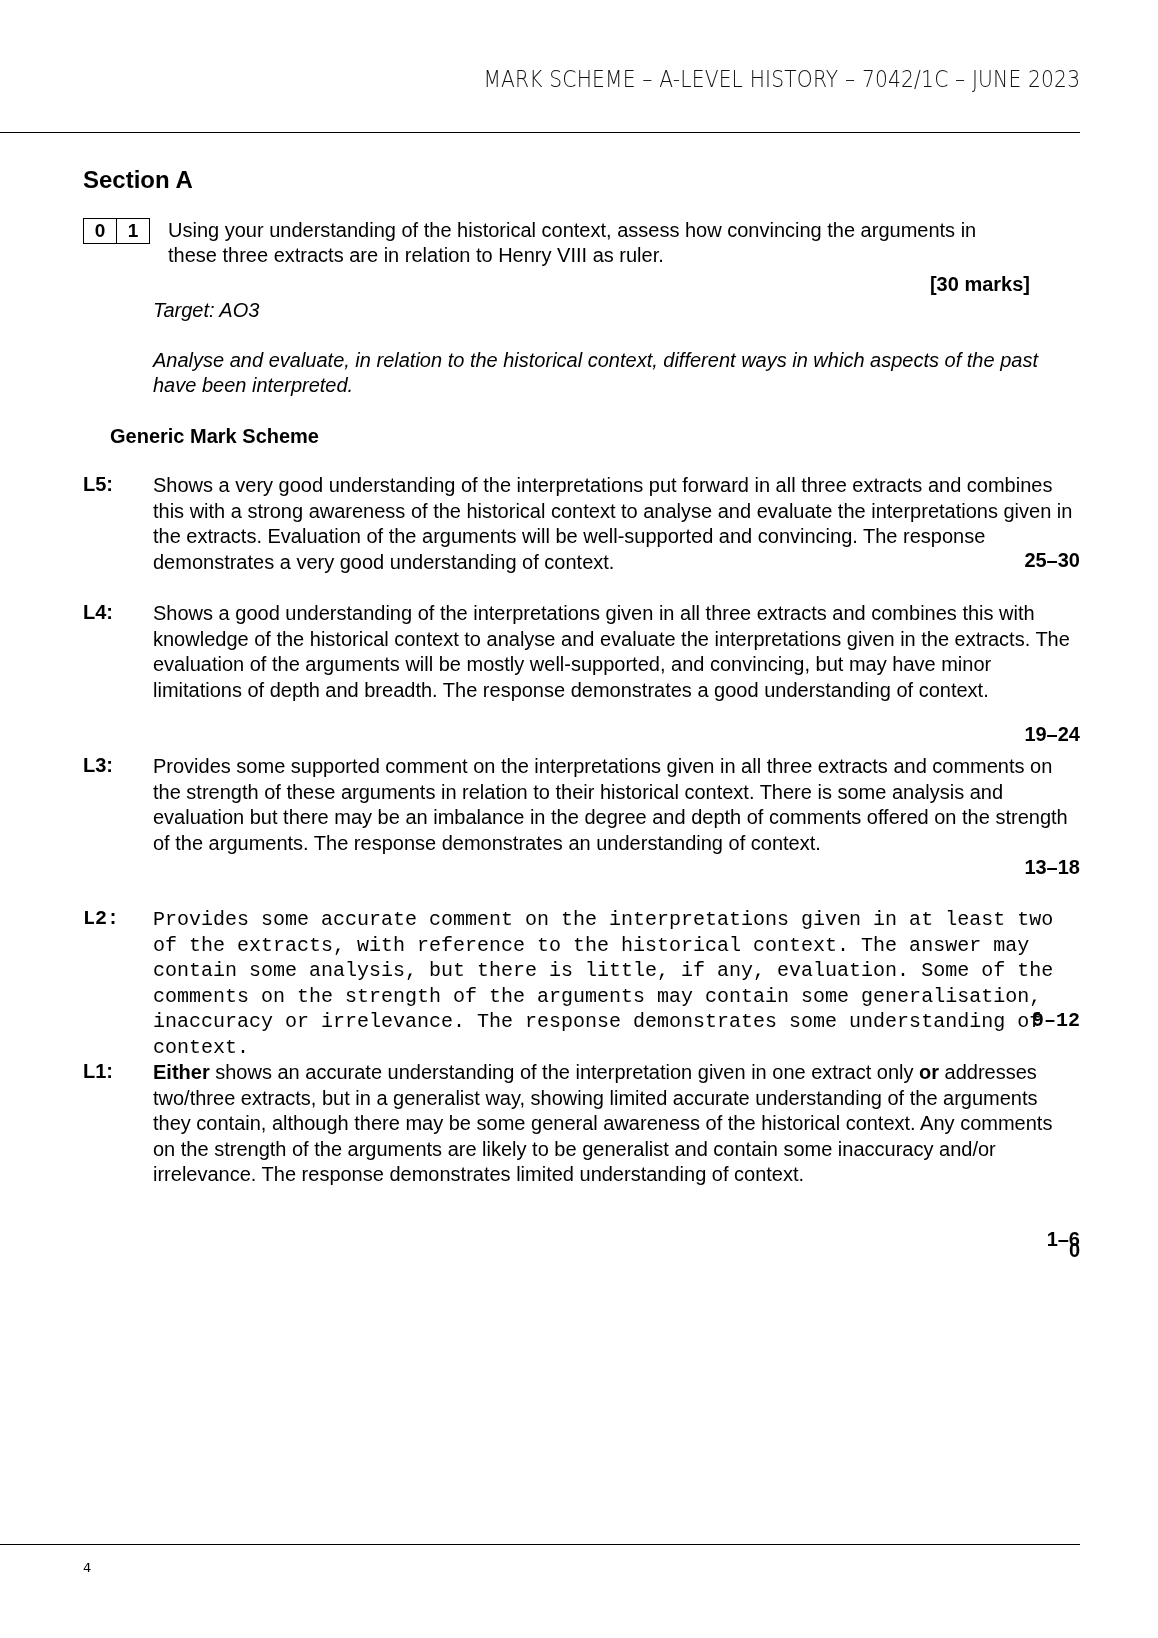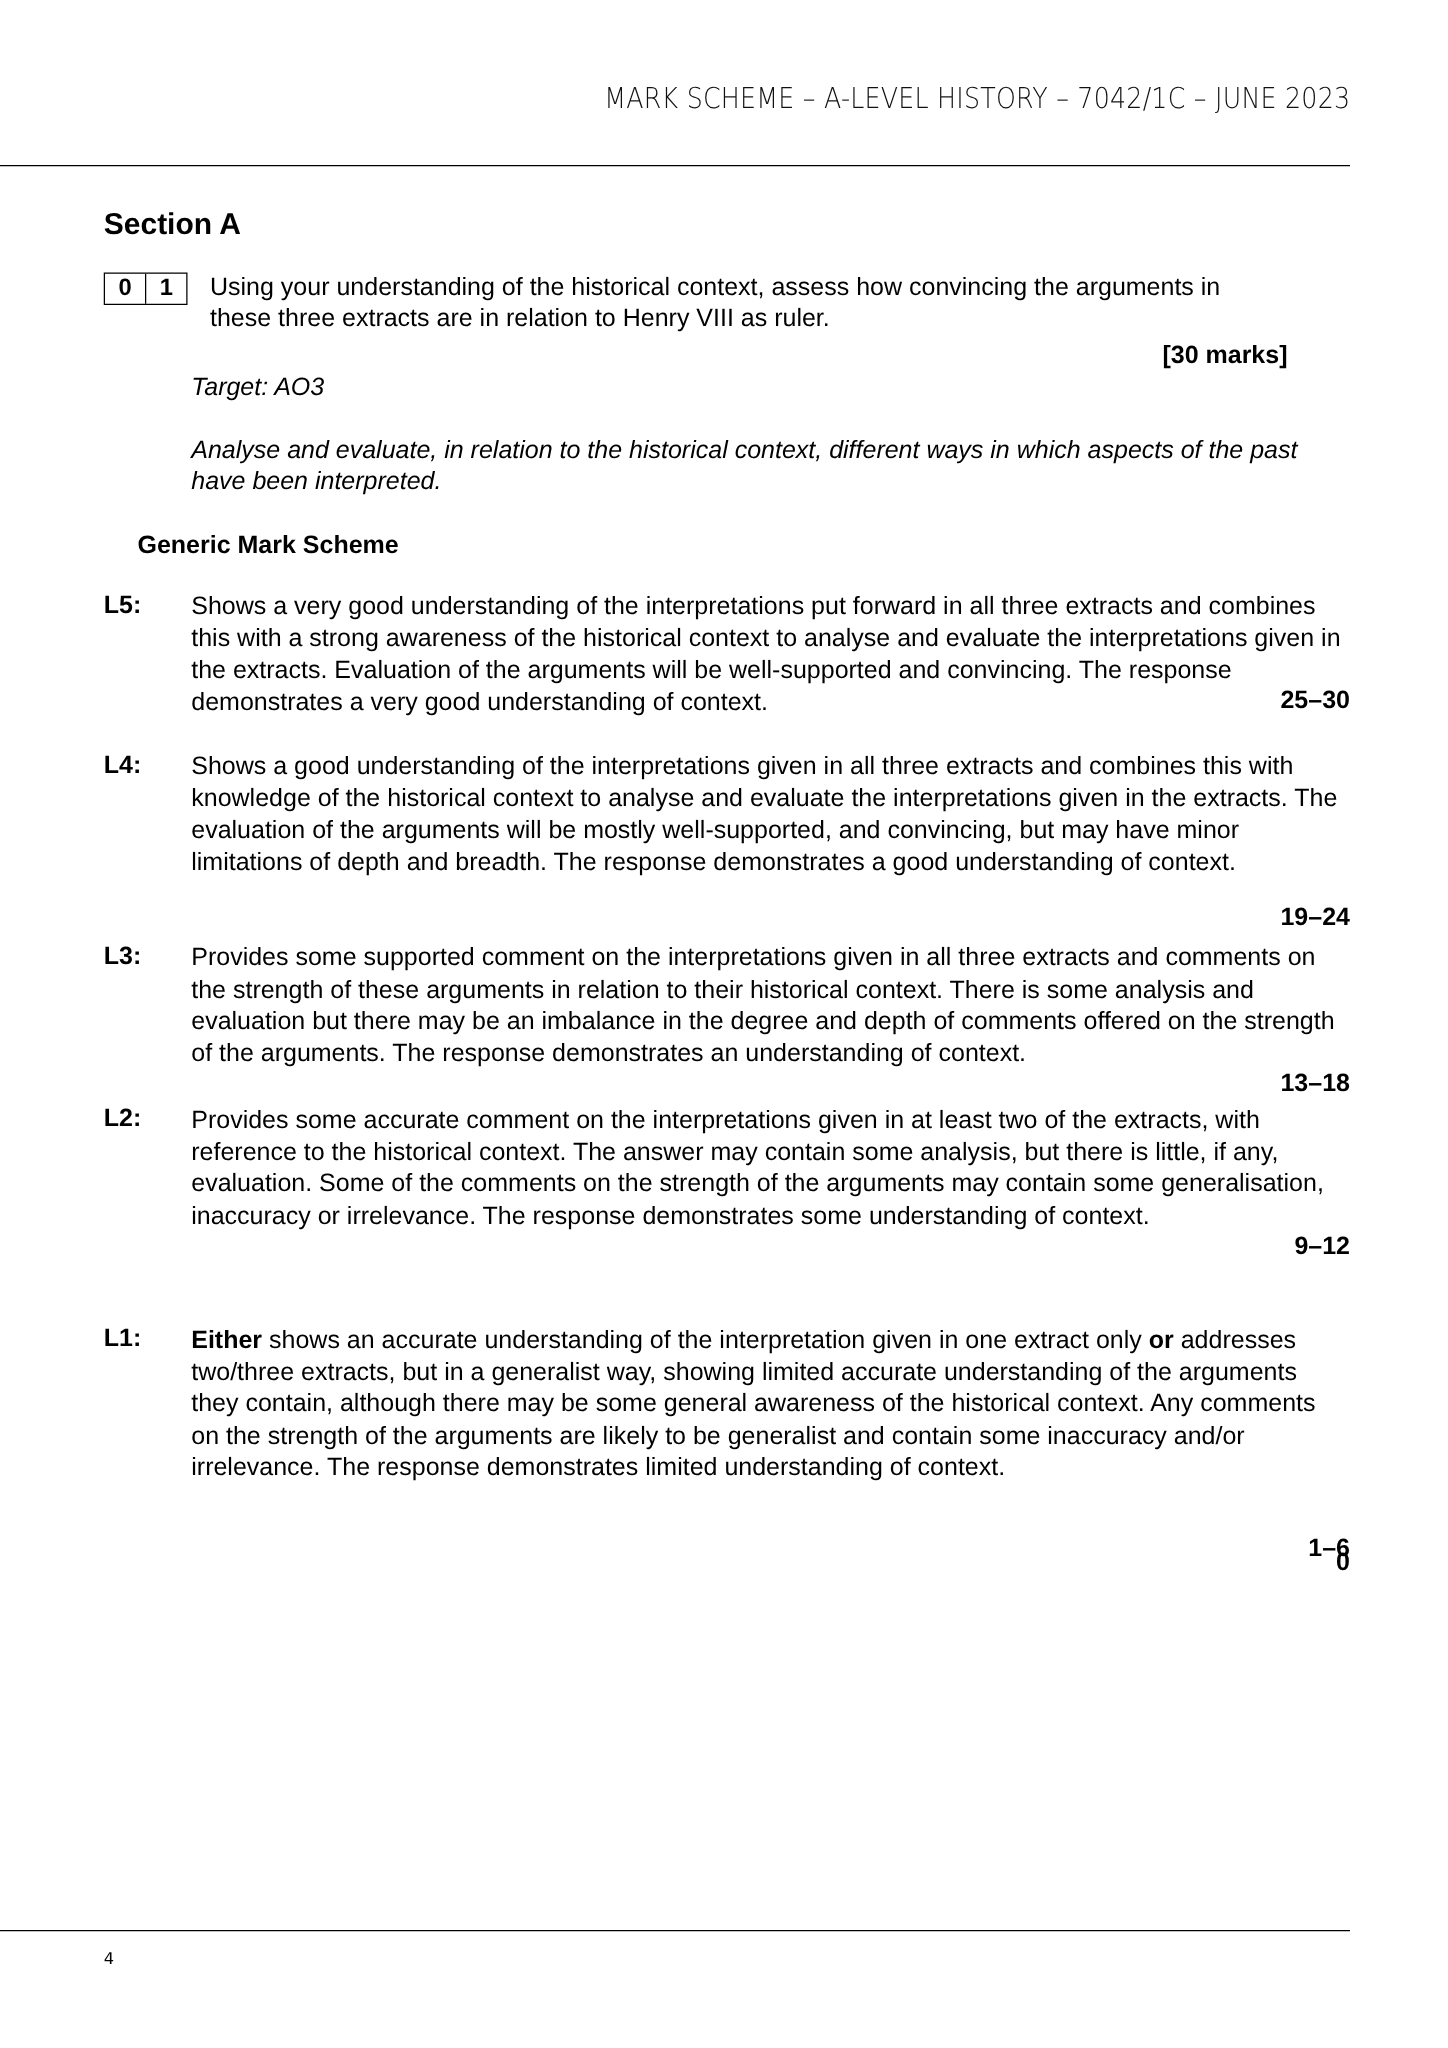--- a/index.html
+++ b/index.html
@@ -157,21 +157,21 @@
   <div class="level-desc">Shows a good understanding of the interpretations given in all three extracts and combines this with knowledge of the historical context to analyse and evaluate the interpretations given in the extracts.  The evaluation of the arguments will be mostly well-supported, and convincing, but may have minor limitations of depth and breadth.  The response demonstrates a good understanding of context.</div>
   <span class="level-mark" style="top:102px;margin-top:20px;">19–24</span>
 </div>
 
 <div class="level" style="top:754px;height:130px;">
   <span class="level-label">L3:</span>
   <div class="level-desc">Provides some supported comment on the interpretations given in all three extracts and comments on the strength of these arguments in relation to their historical context.  There is some analysis and evaluation but there may be an imbalance in the degree and depth of comments offered on the strength of the arguments.  The response demonstrates an understanding of context.</div>
   <span class="level-mark" style="top:102px;">13–18</span>
 </div>
 
-<div class="level" style="top:884px;height:130px;">
+<div class="level" style="top:907px;height:130px;font-family:Liberation Mono, monospace;">
   <span class="level-label">L2:</span>
   <div class="level-desc">Provides some accurate comment on the interpretations given in at least two of the extracts, with reference to the historical context.  The answer may contain some analysis, but there is little, if any, evaluation.  Some of the comments on the strength of the arguments may contain some generalisation, inaccuracy or irrelevance.  The response demonstrates some understanding of context.</div>
   <span class="level-mark" style="top:102px;">9–12</span>
 </div>
 
 <div class="level" style="top:1060px;height:155px;">
   <span class="level-label">L1:</span>
   <div class="level-desc"><b>Either</b><span> shows an accurate understanding of the interpretation given in one extract only </span><b>or</b><span> addresses two/three extracts, but in a generalist way, showing limited accurate understanding of the arguments they contain, although there may be some general awareness of the historical context.  Any comments on the strength of the arguments are likely to be generalist and contain some inaccuracy and/or irrelevance.  The response demonstrates limited understanding of context.</span></div>
   <span class="level-mark" style="top:128px;margin-top:40px;">1–6</span>
 </div>

